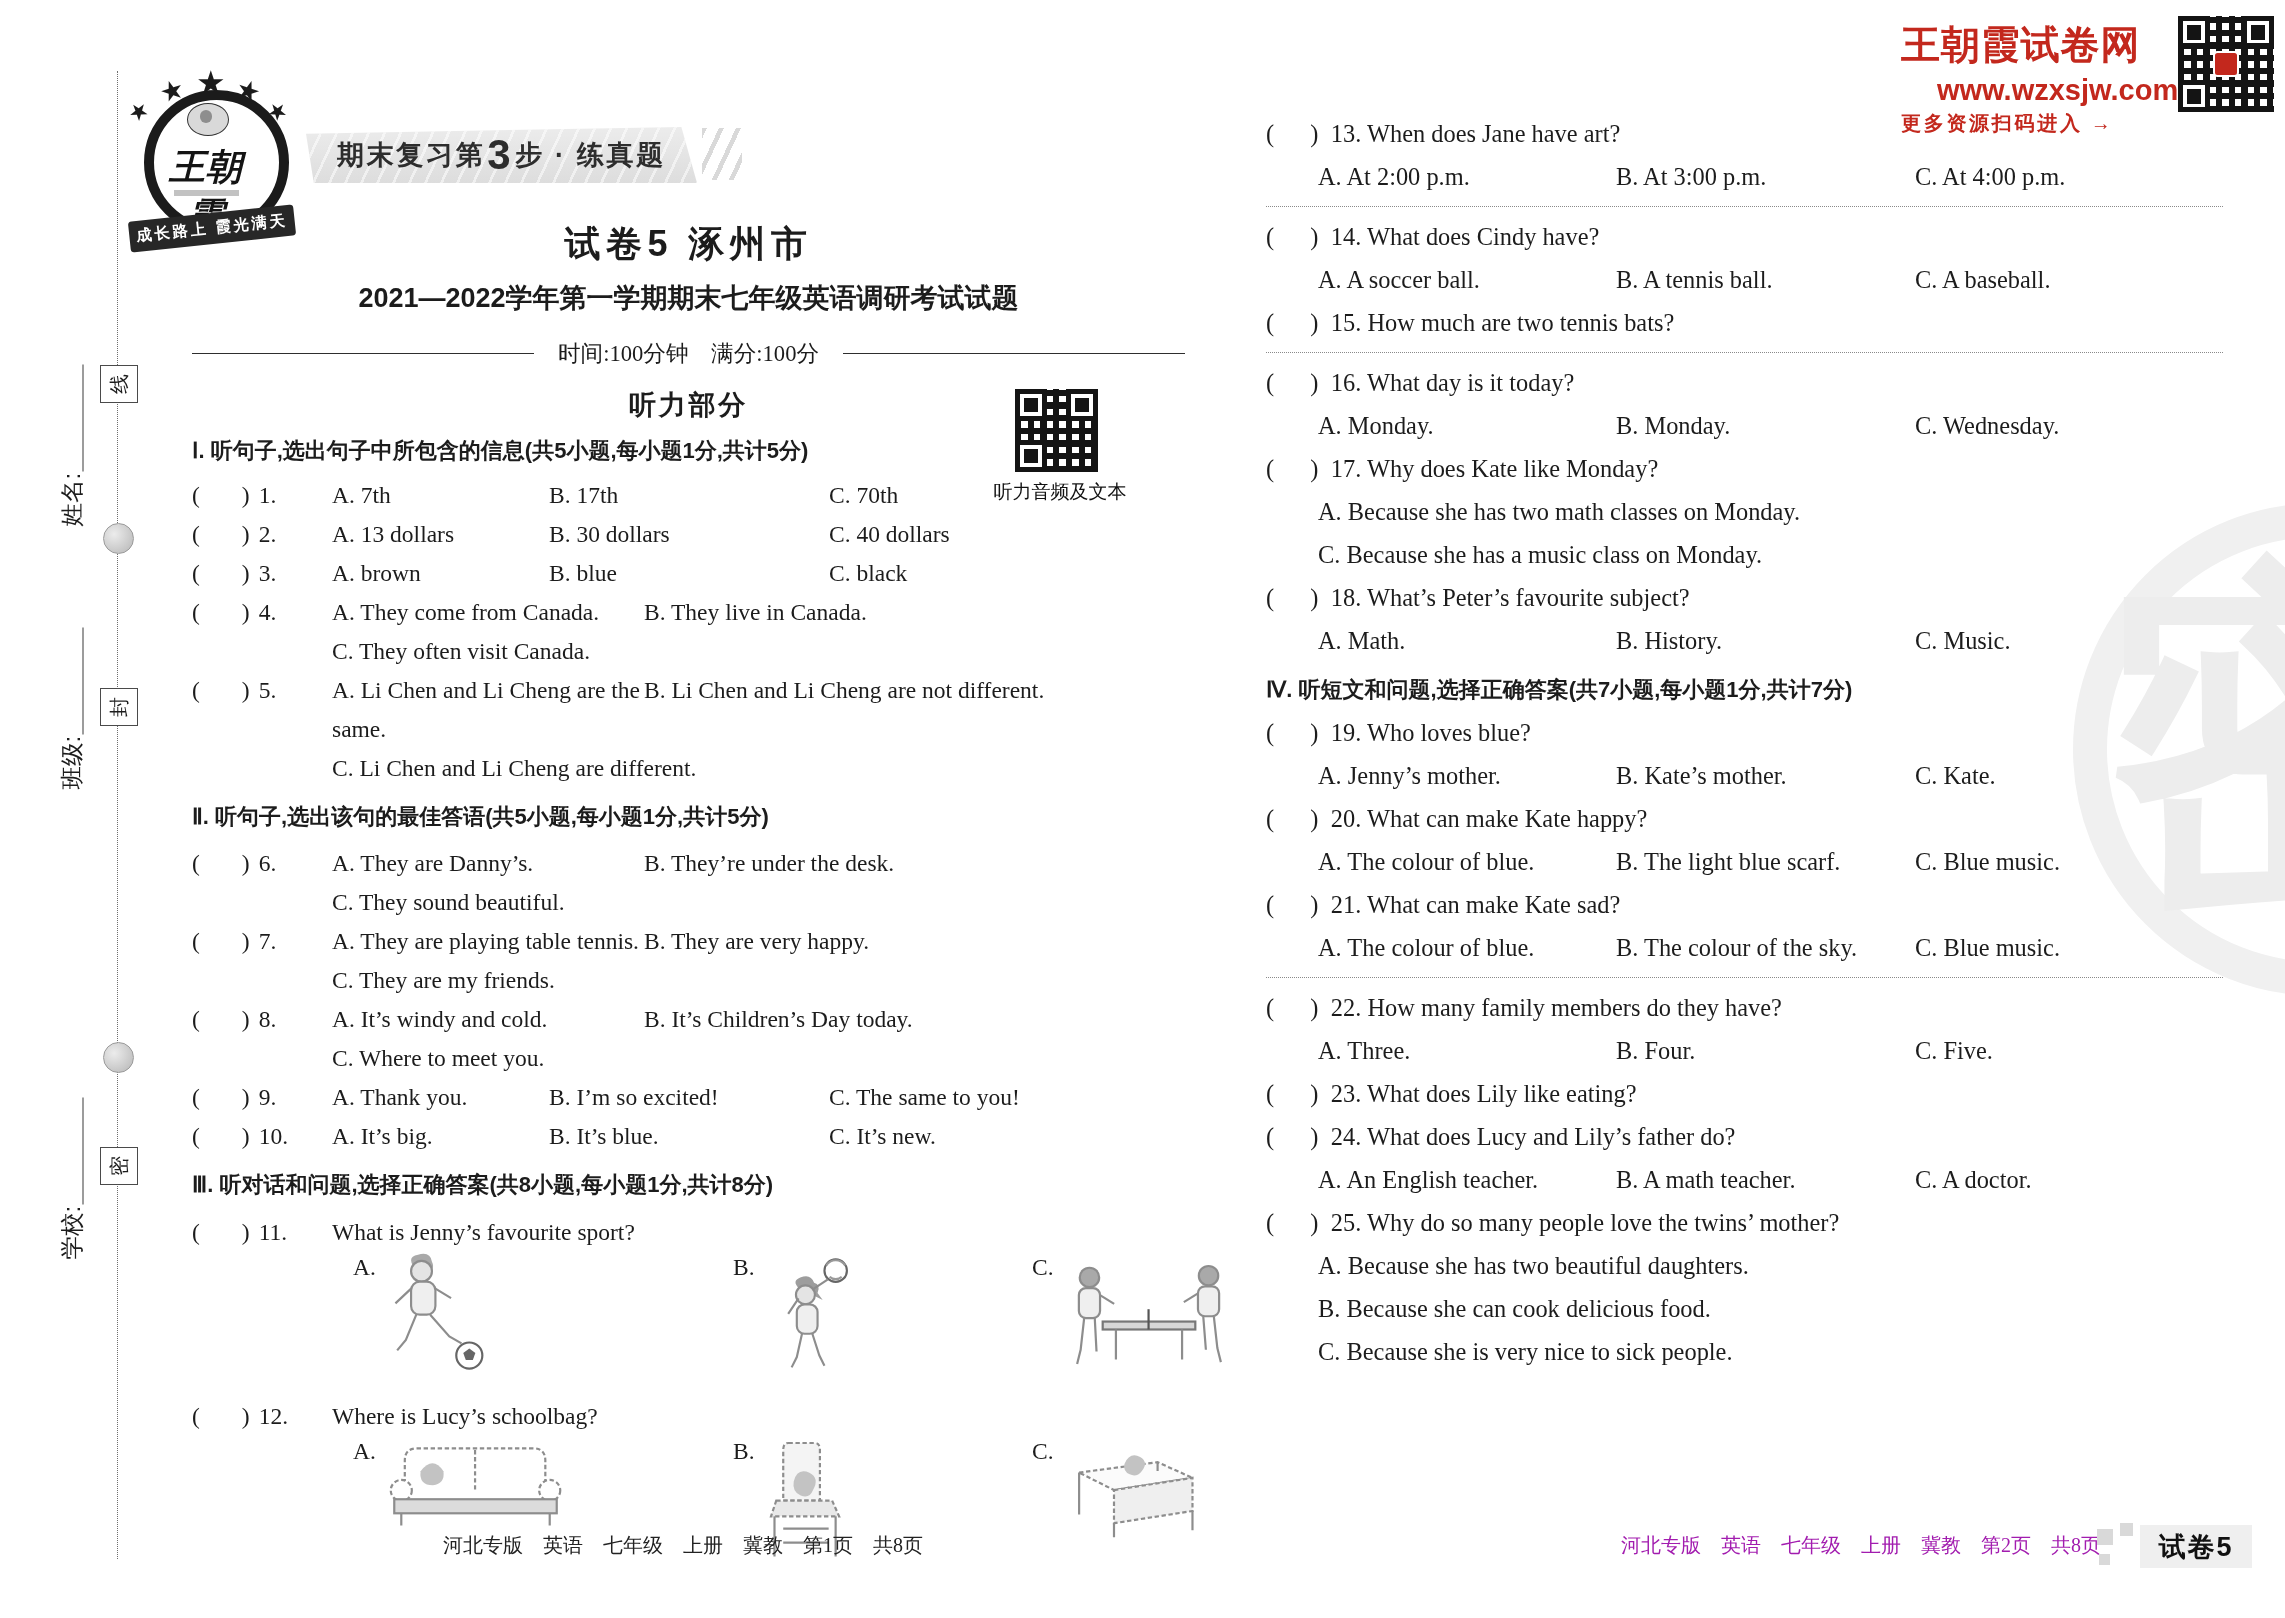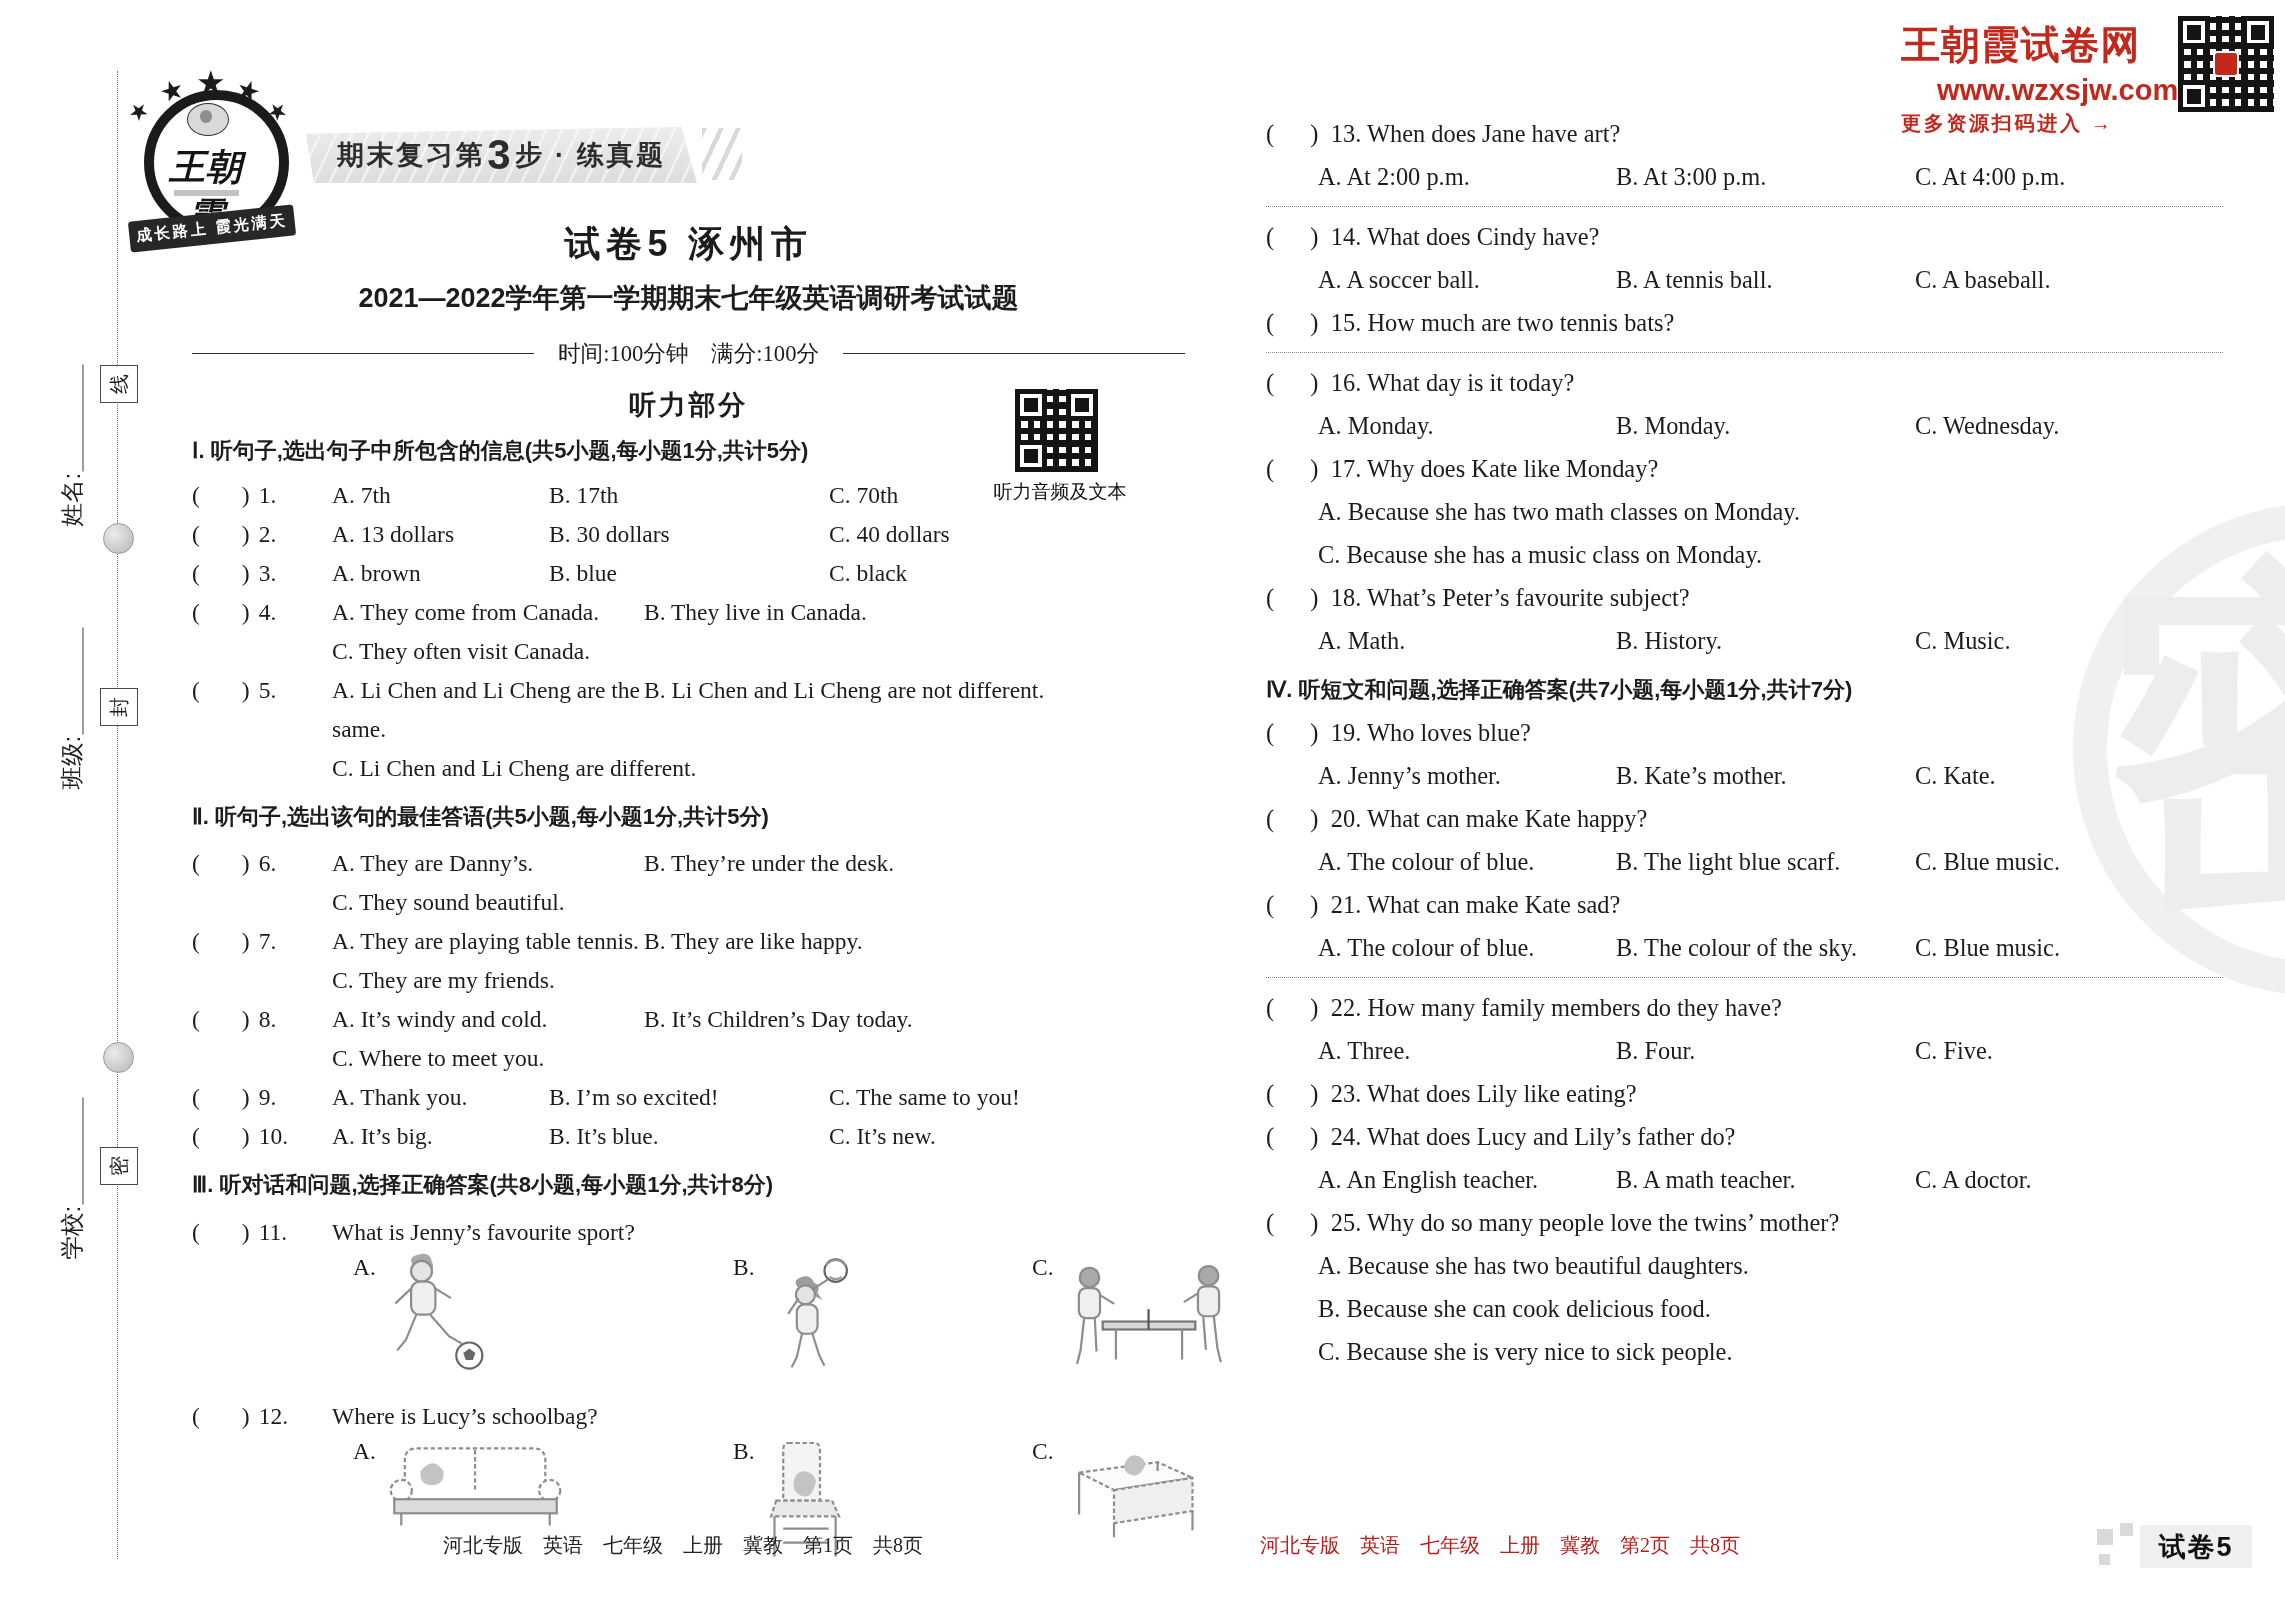--- a/index.html
+++ b/index.html
@@ -83,21 +83,21 @@
   .qline .pn{flex:0 0 auto;margin-right:7.2px;}
   .qline .pn .cl{margin-left:36px;margin-right:5.4px;}
   .opts{display:grid;margin-left:52px;line-height:43px;}
   .o3{grid-template-columns:298px 299px 1fr;}
   .stack{margin-left:52px;}
   .stack>div{line-height:43px;}
   .dotsep{border-top:1.8px dotted #8a8a8a;margin:8.1px 0;height:0;}
   .sec4h{font:700 22px "Liberation Sans",sans-serif;line-height:43px;margin-top:5.4px;white-space:nowrap;}
   
   .footL{position:absolute;left:181px;top:1532px;width:1004px;text-align:center;font:400 20px "Liberation Serif",serif;color:#222;z-index:2;}
-  .footR{position:absolute;left:1260px;top:1532px;width:841px;text-align:left;font:400 20px "Liberation Serif",serif;color:#b91c1c;z-index:2;}
+  .footR{position:absolute;left:1260px;top:1532px;width:841px;text-align:right;font:400 20px "Liberation Serif",serif;color:#a21caf;z-index:2;}
   .tab{position:absolute;left:2140px;top:1525px;width:112px;height:43px;background:#efefef;z-index:2;
        display:flex;align-items:center;justify-content:center;font:700 27px "Liberation Sans",sans-serif;letter-spacing:1.8px;color:#111;}
   .sq{position:absolute;background:#d9d9d9;z-index:2;}
 </style>
 </head>
 <body>
 
 <div class="sheet">
 
   <div class="wm">
@@ -223,21 +223,21 @@
       <span>A. They are Danny’s.</span>
       <span>B. They’re under the desk.</span>
     </div>
     <div class="qrow gc">
         <span></span>
         <span>C. They sound beautiful.</span>
       </div>
     <div class="qrow g2">
       <span class="pn"><i>(</i><i class="cl">)</i><i class="nm2">7.</i></span>
       <span>A. They are playing table tennis.</span>
-      <span>B. They are like happy.</span>
+      <span>B. They are very happy.</span>
     </div>
     <div class="qrow gc">
         <span></span>
         <span>C. They are my friends.</span>
       </div>
     <div class="qrow g2">
       <span class="pn"><i>(</i><i class="cl">)</i><i class="nm2">8.</i></span>
       <span>A. It’s windy and cold.</span>
       <span>B. It’s Children’s Day today.</span>
     </div>

